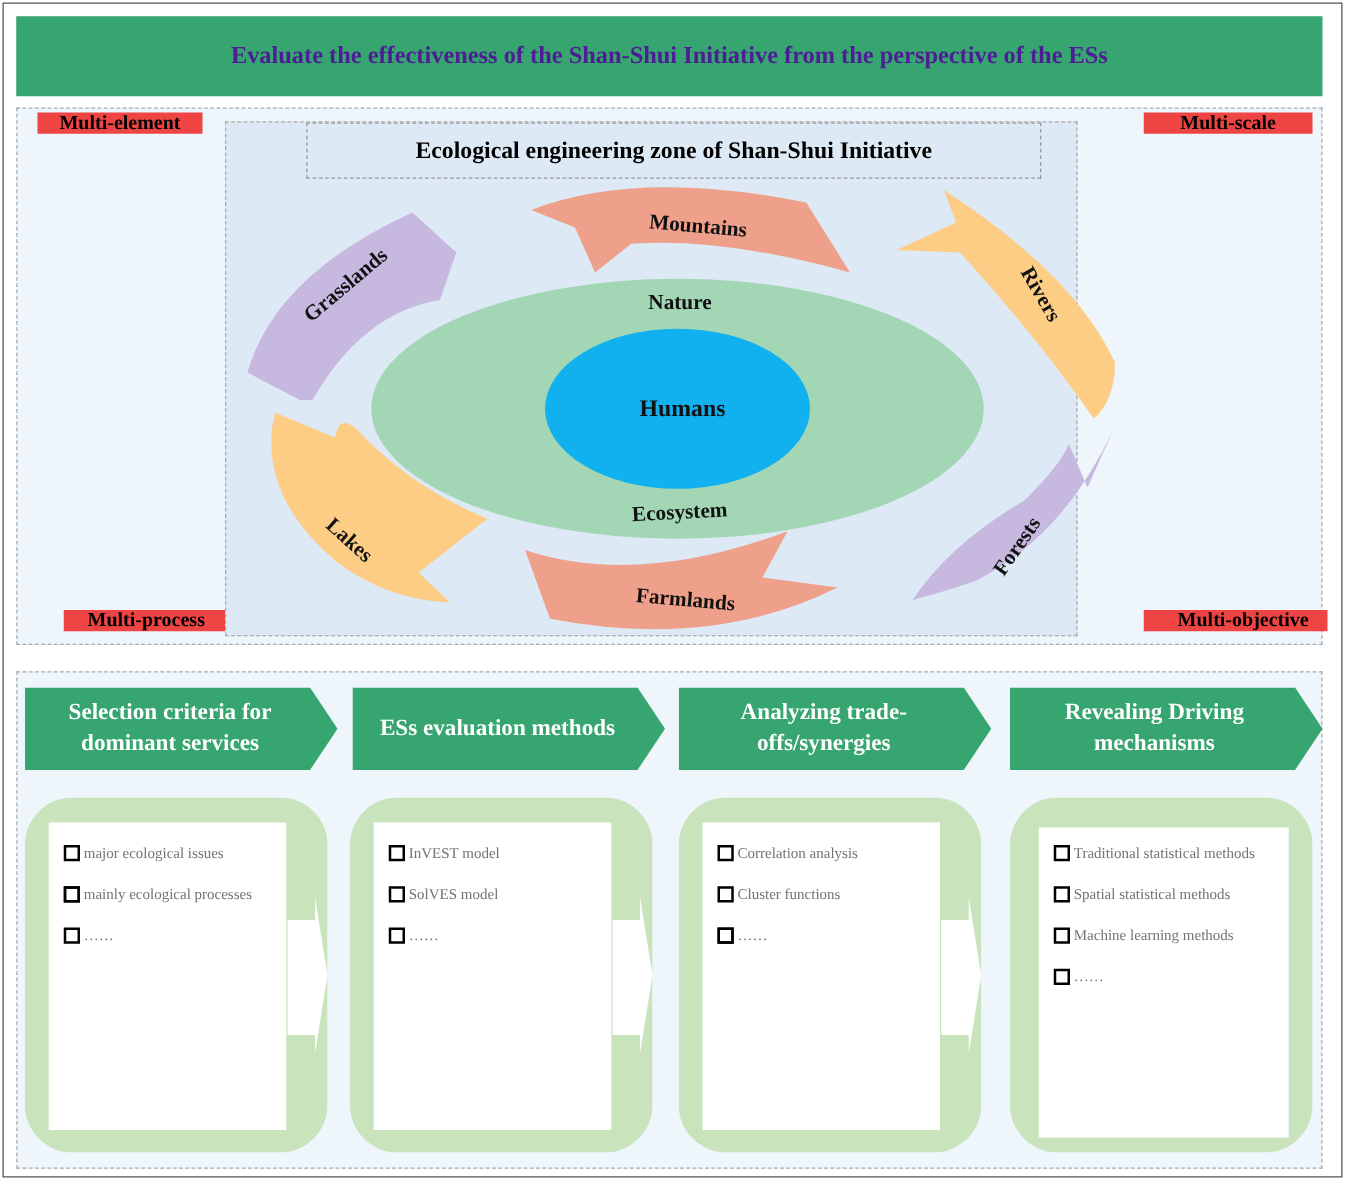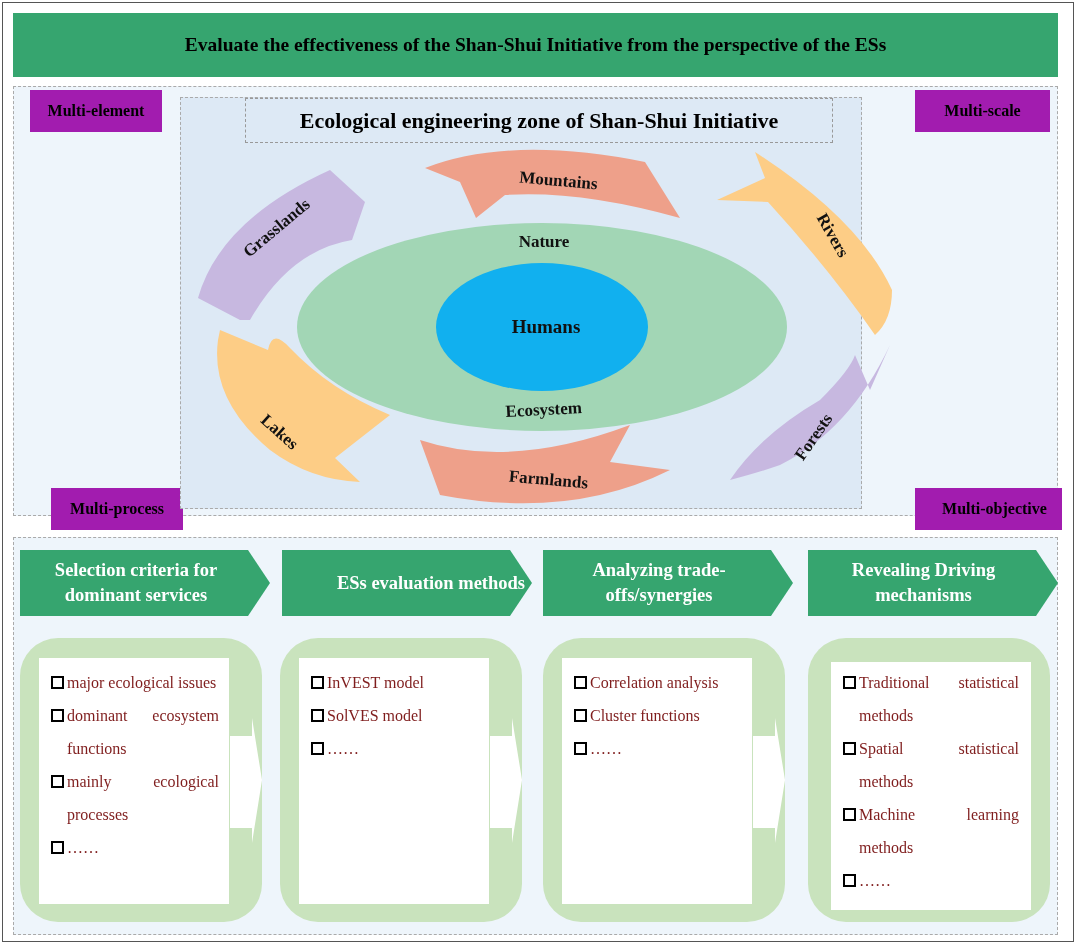--- a/index.html
+++ b/index.html
@@ -1,32 +1,32 @@
 <!DOCTYPE html>
 <html><head>
 <meta charset="utf-8">
 <style>
   html,body{margin:0;padding:0;background:#fff;}
   body{width:1080px;height:951px;position:relative;overflow:hidden;font-family:"Liberation Serif",serif;}
   .outer{position:absolute;left:2px;top:2px;width:1070px;height:938px;border:1px solid #555;background:#fff;}
-  .banner{position:absolute;left:13px;top:13px;width:1045px;height:64px;background:#36a56f;color:#000000;font-weight:bold;font-size:19.5px;display:flex;align-items:center;justify-content:center;}
+  .banner{position:absolute;left:13px;top:13px;width:1045px;height:64px;background:#36a56f;color:#4c1d95;font-weight:bold;font-size:19.5px;display:flex;align-items:center;justify-content:center;}
   .top-panel{position:absolute;left:13px;top:86px;width:1043px;height:428px;border:1px dashed #aaa;background:#eef5fb;}
-  .tag{position:absolute;background:#a21caf;font-weight:bold;font-size:16px;color:#000;display:flex;align-items:center;justify-content:center;height:42px;}
+  .tag{position:absolute;background:#ef4444;font-weight:bold;font-size:16px;color:#000;display:flex;align-items:center;justify-content:center;height:17px;}
   .zone{position:absolute;left:180px;top:97px;width:680px;height:410px;border:1px dashed #aaa;background:#dde9f5;}
-  .zone-title{position:absolute;left:245px;top:98px;width:586px;height:43px;border:1px dashed #999;background:#dde9f5;font-weight:bold;font-size:22px;display:flex;align-items:center;justify-content:center;}
+  .zone-title{position:absolute;left:245px;top:98px;width:586px;height:43px;border:1px dashed #999;background:#dde9f5;font-weight:bold;font-size:19px;display:flex;align-items:center;justify-content:center;}
   .diagram-svg{position:absolute;left:180px;top:140px;}
   .diagram-svg text{font-family:"Liberation Serif",serif;font-weight:bold;fill:#111;}
   .bottom-panel{position:absolute;left:13px;top:537px;width:1043px;height:396px;border:1px dashed #aaa;background:#eef5fb;}
   .step{position:absolute;top:550px;height:66px;}
   .step svg{position:absolute;left:0;top:0;}
   .step-label{position:absolute;left:0;top:0;height:66px;display:flex;align-items:center;justify-content:center;text-align:center;color:#fff;font-weight:bold;font-size:18.5px;line-height:25px;}
   .card{position:absolute;top:638px;width:242px;height:284px;}
   .card svg{position:absolute;left:0;top:0;}
   .card-inner{position:absolute;background:#fff;}
-  .card-list{list-style:none;margin:0;padding:0;font-size:16px;line-height:33px;color:#7f1d1d;}
+  .card-list{list-style:none;margin:0;padding:0;font-size:12px;line-height:33px;color:#737373;}
   .card-list li{position:relative;padding-left:16px;text-align:justify;text-align-last:left;}
   .box{position:absolute;left:0;top:10px;width:9px;height:9px;border:2px solid #000;}
 </style>
 </head>
 <body>
 
 <div class="outer"></div>
 
 <div class="banner">Evaluate the effectiveness of the Shan-Shui Initiative from the perspective of the ESs</div>
 
@@ -67,21 +67,21 @@
 <div class="step" style="left:20px;width:250px;">
   <svg width="250" height="66">
       <polygon points="0,0 228,0 250,33 228,66 0,66" fill="#36a56f"></polygon>
     </svg>
   <div class="step-label" style="width:232px;">Selection criteria for dominant services</div>
 </div>
 <div class="step" style="left:282px;width:250px;">
   <svg width="250" height="66">
       <polygon points="0,0 228,0 250,33 228,66 0,66" fill="#36a56f"></polygon>
     </svg>
-  <div class="step-label" style="width:232px;margin-left:33px;">ESs evaluation methods</div>
+  <div class="step-label" style="width:232px;">ESs evaluation methods</div>
 </div>
 <div class="step" style="left:543px;width:250px;">
   <svg width="250" height="66">
       <polygon points="0,0 228,0 250,33 228,66 0,66" fill="#36a56f"></polygon>
     </svg>
   <div class="step-label" style="width:200px;left:16px;">Analyzing trade-offs/synergies</div>
 </div>
 <div class="step" style="left:808px;width:250px;">
   <svg width="250" height="66">
       <polygon points="0,0 228,0 250,33 228,66 0,66" fill="#36a56f"></polygon>
@@ -90,21 +90,21 @@
 </div>
 
 <div class="card" style="left:20px;">
   <svg width="242" height="284">
     <rect x="0" y="0" width="242" height="284" rx="38" fill="#c9e3bd"></rect>
     <polygon points="210,98 232,98 232,80 242,142 232,205 232,190 210,190" fill="#fff"></polygon>
   </svg>
   <div class="card-inner" style="left:19px;top:20px;width:190px;height:246px;">
     <ul class="card-list" style="position:absolute;left:12px;top:8px;width:168px;">
       <li><span class="box"></span><span>major ecological issues</span></li>
-      <li><span class="box"></span><span>dominant ecosystem functions</span></li>
+      <li><span class="box"></span></li>
       <li><span class="box"></span><span>mainly ecological processes</span></li>
       <li><span class="box"></span><span>……</span></li>
     </ul>
   </div>
 </div>
 
 <div class="card" style="left:280px;">
   <svg width="242" height="284">
     <rect x="0" y="0" width="242" height="284" rx="38" fill="#c9e3bd"></rect>
     <polygon points="210,98 232,98 232,80 242,142 232,205 232,190 210,190" fill="#fff"></polygon>

